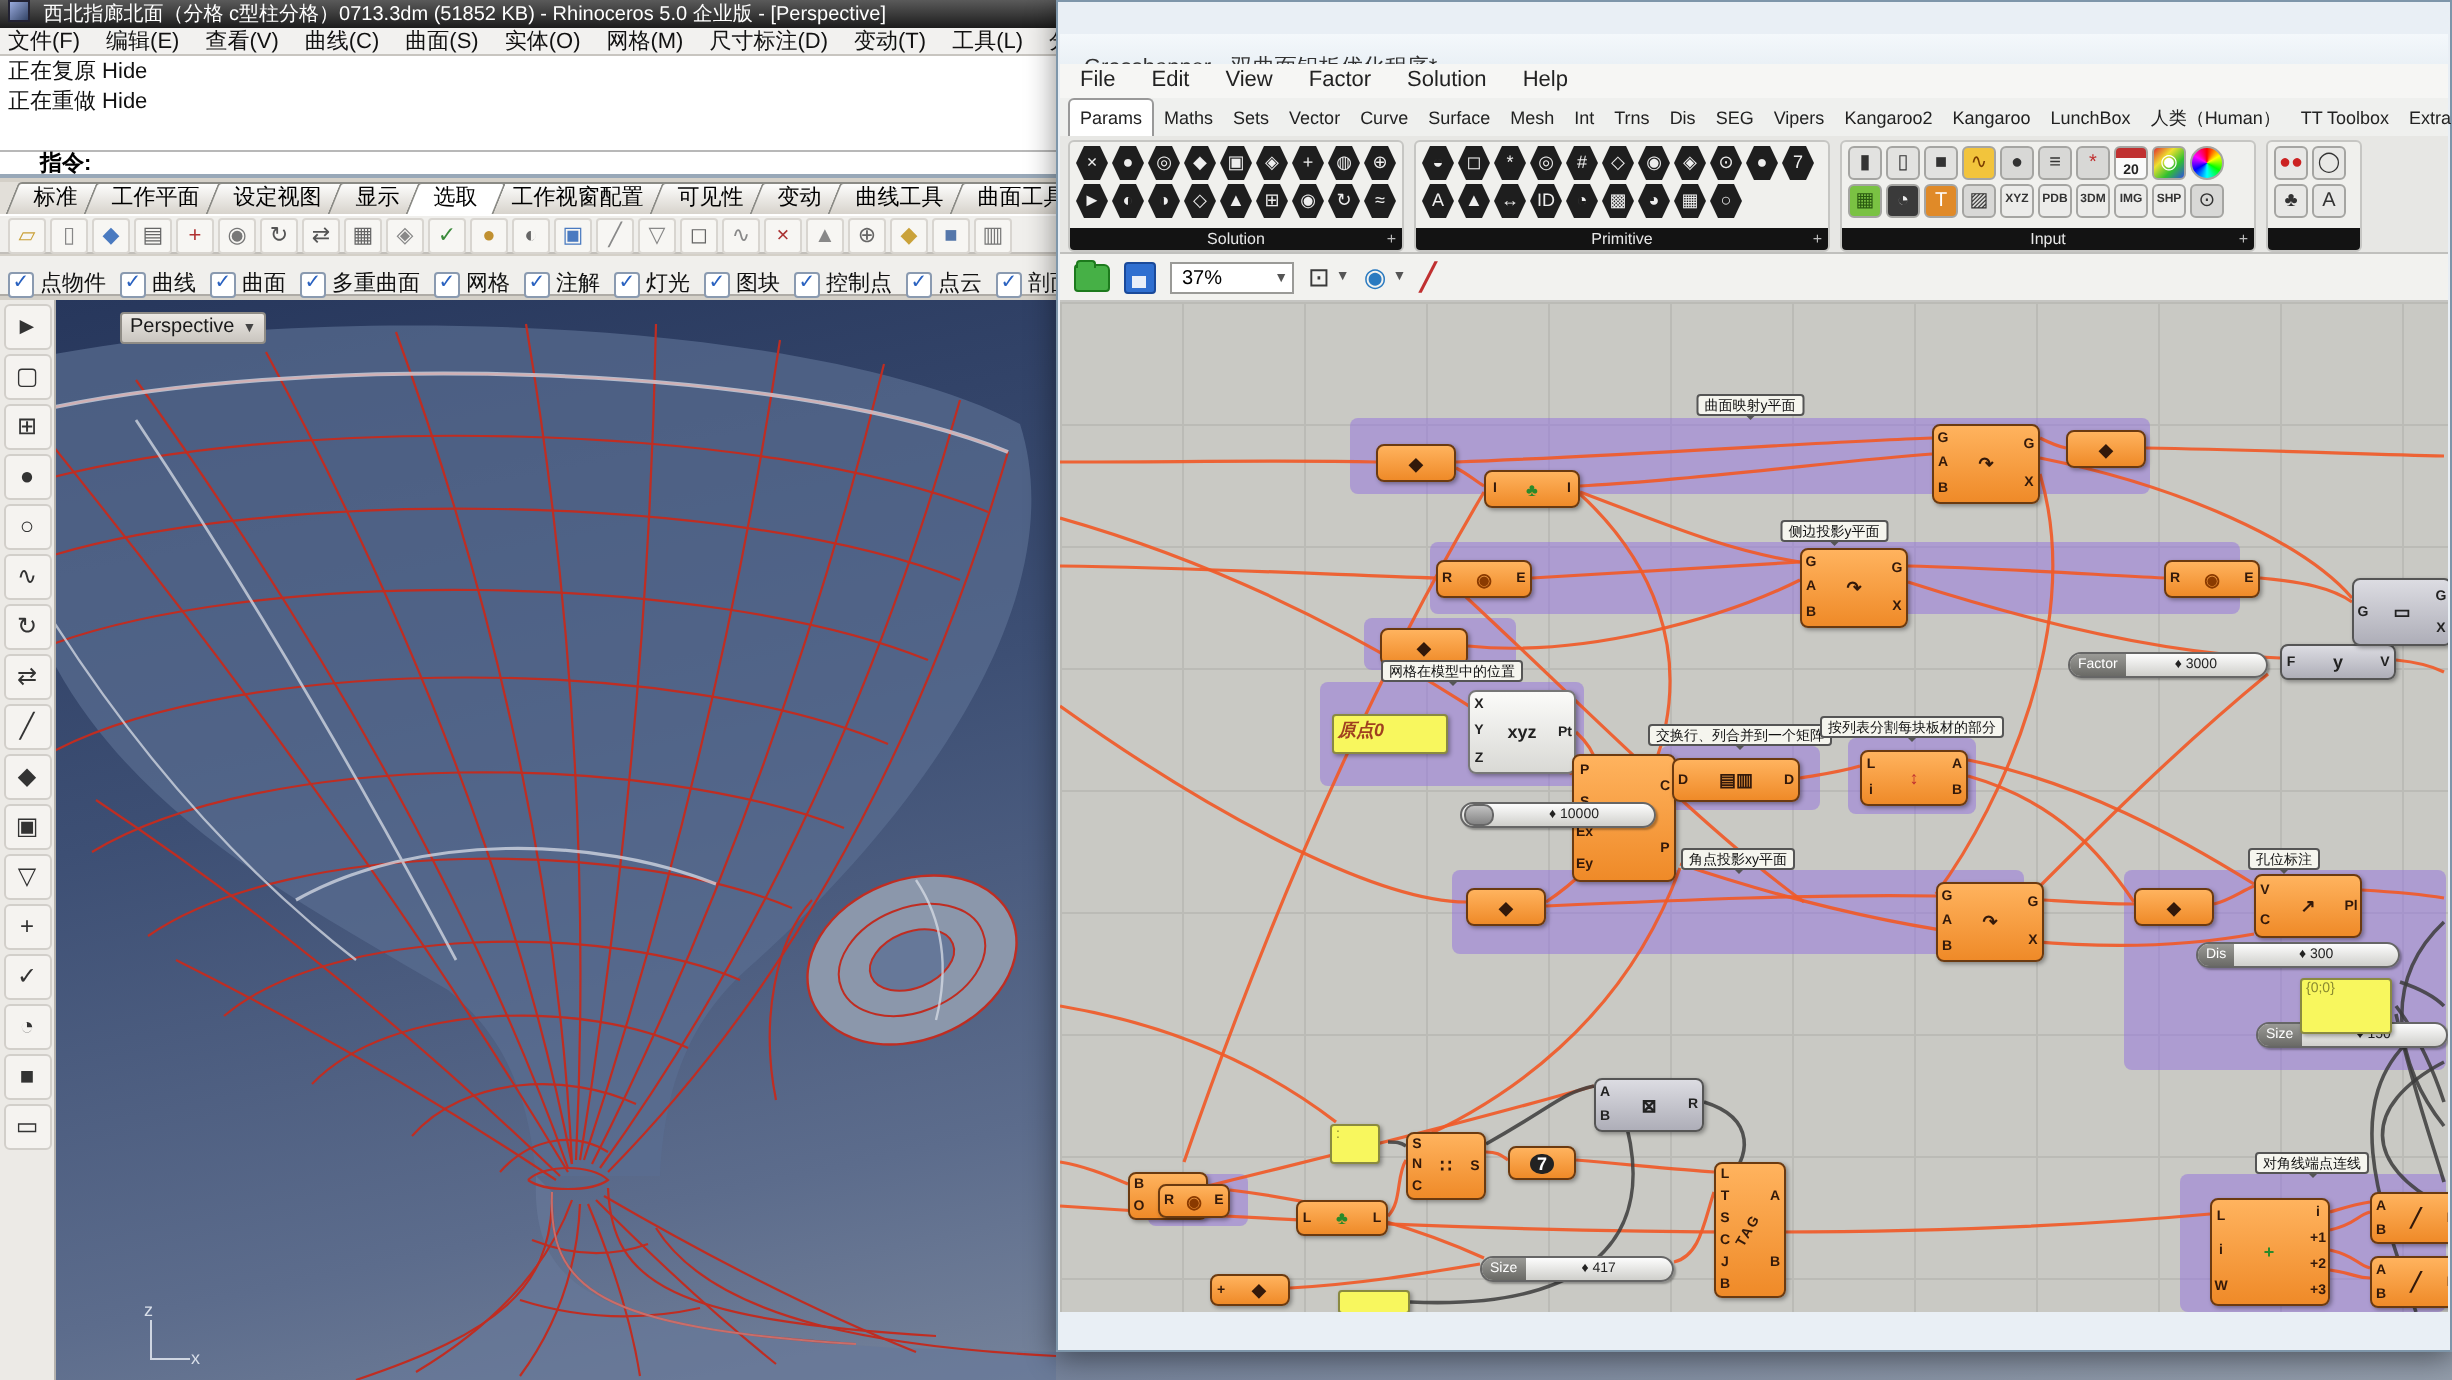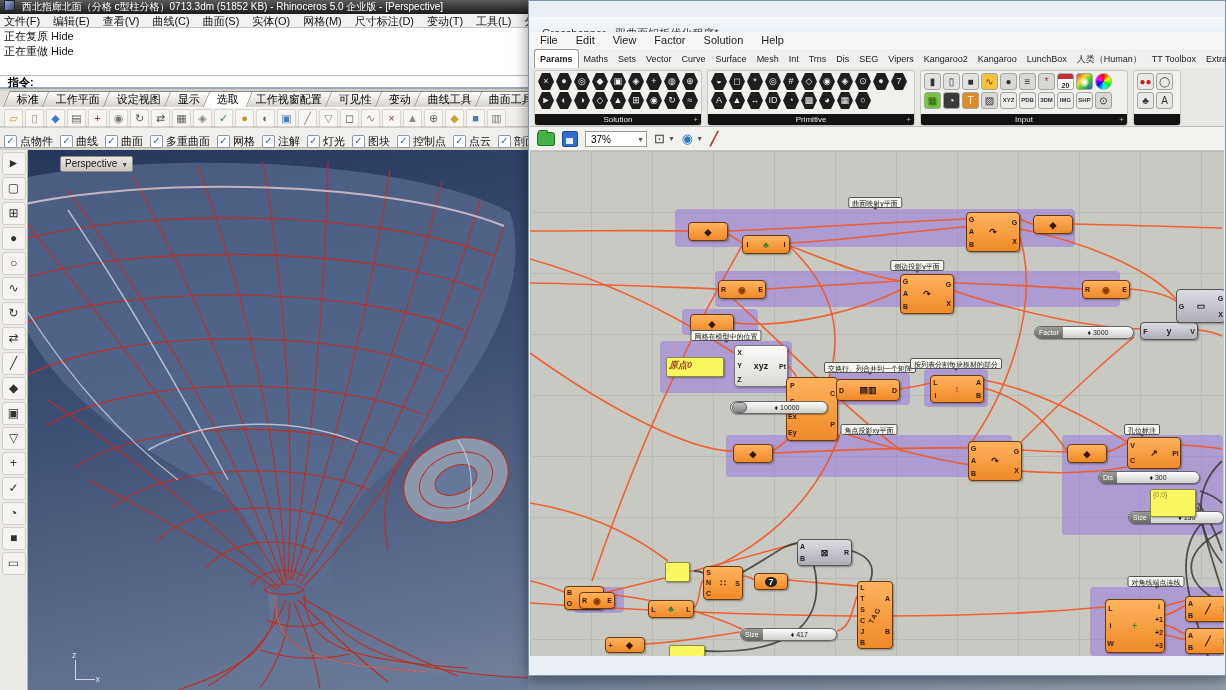--- a/index.html
+++ b/index.html
@@ -11,21 +11,21 @@
   #rhino-title{left:0;top:0;width:1226px;height:14px;background:linear-gradient(#5a5a5a,#1c1c1c);
     color:#fff;font-size:10px;line-height:14px;padding-left:4px;box-sizing:border-box;white-space:nowrap}
   #rhino-title .wicon{display:inline-block;width:9px;height:9px;background:linear-gradient(135deg,#9ad,#346);
     margin-right:4px;vertical-align:-1px;border:1px solid #223}
   #rhino-menu{left:0;top:14px;width:1226px;height:14px;background:#f2f1ef;border-bottom:1px solid #c8c5c0;
     font-size:11px;line-height:14px;white-space:nowrap;padding-left:4px;box-sizing:border-box}
   .rmenu-item{margin-right:13px;color:#111;cursor:default}
   #rhino-cmd{left:0;top:28px;width:528px;height:47px;background:#fff;font-size:11px;line-height:15px;
     padding:1px 0 0 4px;box-sizing:border-box;color:#111}
   #rhino-prompt{left:0;top:75px;width:528px;height:14px;background:#fff;border-top:1px solid #b8b8b8;
-    border-bottom:2px solid #98a8b8;font-size:11px;line-height:13px;padding-left:8px;box-sizing:border-box;font-weight:bold}
+    border-bottom:2px solid #98a8b8;font-size:11px;line-height:13px;padding-left:20px;box-sizing:border-box;font-weight:bold}
   #rhino-tabs{left:0;top:91px;width:1226px;height:16px;background:#e2dfd9;padding-left:6px;box-sizing:border-box;white-space:nowrap}
   .rtab{display:inline-block;height:15px;line-height:15px;padding:0 10px;margin-right:-5px;font-size:11px;
     border:1px solid #8a8a85;border-bottom:none;background:linear-gradient(#fdfdfc,#d7d3cc);
     transform:skewX(-22deg);border-radius:2px 2px 0 0}
   .rtab>span{display:inline-block;transform:skewX(22deg)}
   .rtab.active{background:#fff;position:relative;z-index:2}
   #rhino-icons{left:0;top:107px;width:1226px;height:20px;background:#f0efec;border-top:1px solid #fff;
     border-bottom:1px solid #c2bfba;white-space:nowrap;padding-left:2px;box-sizing:border-box}
   .ric{display:inline-block;width:17px;height:16px;margin:1px 0 0 2px;text-align:center;line-height:16px;
     font-size:11px;background:#f7f6f3;border:1px solid #d8d5d0;border-radius:2px}
@@ -55,21 +55,21 @@
   
   #gh{left:528px;top:0;width:698px;height:676px;background:#e9eff5;border:1px solid #7e96aa;
     box-shadow:0 3px 14px rgba(0,0,0,.45);box-sizing:border-box}
   .gh-row{position:absolute;left:1px;right:1px}
   #gh-titlebar{top:16px;height:36px;background:linear-gradient(#f4f8fb,#dce6ee)}
   #gh-title{position:absolute;left:12px;top:9px;font-size:11px;color:#333}
   #gh-menubar{top:31px;height:17px;background:#f6f6f4;border-bottom:1px solid #ddd;line-height:17px;padding-left:10px}
   .gh-menu-item{margin-right:18px;font-size:11px;color:#222}
   #gh-tabbar{top:48px;height:19px;background:#eff0ee;border-bottom:1px solid #c9c9c6;line-height:18px;padding-left:4px;white-space:nowrap}
   .gtab{display:inline-block;padding:0 5px;font-size:9px;color:#222}
-  .gtab.active{background:#fff;border:1px solid #999;border-bottom-color:#fff;border-radius:3px 3px 0 0;font-weight:bold}
+  .gtab.active{background:#fff;border:1px solid #999;border-bottom-color:#fff;border-radius:3px 3px 0 0;font-weight:normal}
   #gh-ribbon{top:67px;height:59px;background:#e7e7e4;border-bottom:1px solid #c0c0bd;display:flex;gap:5px;
     padding:2px 0 0 4px;box-sizing:border-box}
   .gh-panel{background:#f0f0ed;border:1px solid #c6c6c3;border-radius:3px;display:flex;flex-direction:column;overflow:hidden}
   .gh-panel .icons{flex:1;display:flex;flex-wrap:wrap;align-content:flex-start;padding:1px 2px}
   .hex{width:16px;height:17px;margin:1px;background:#1e1e1e;color:#eee;font-size:9px;line-height:17px;text-align:center;
     clip-path:polygon(25% 0,75% 0,100% 50%,75% 100%,25% 100%,0 50%)}
   .sq{width:17px;height:17px;margin:1px;background:#dcdcd9;border:1px solid #a5a5a2;border-radius:3px;color:#333;
     font-size:10px;line-height:16px;text-align:center;box-sizing:border-box;overflow:hidden}
   .sq.chip{font-size:6px;font-weight:bold;background:#ececea;letter-spacing:0;line-height:15px}
   .sq.cal{background:linear-gradient(#c03030 0 5px,#fafafa 5px);font-size:7px;font-weight:bold;line-height:24px;color:#222}

